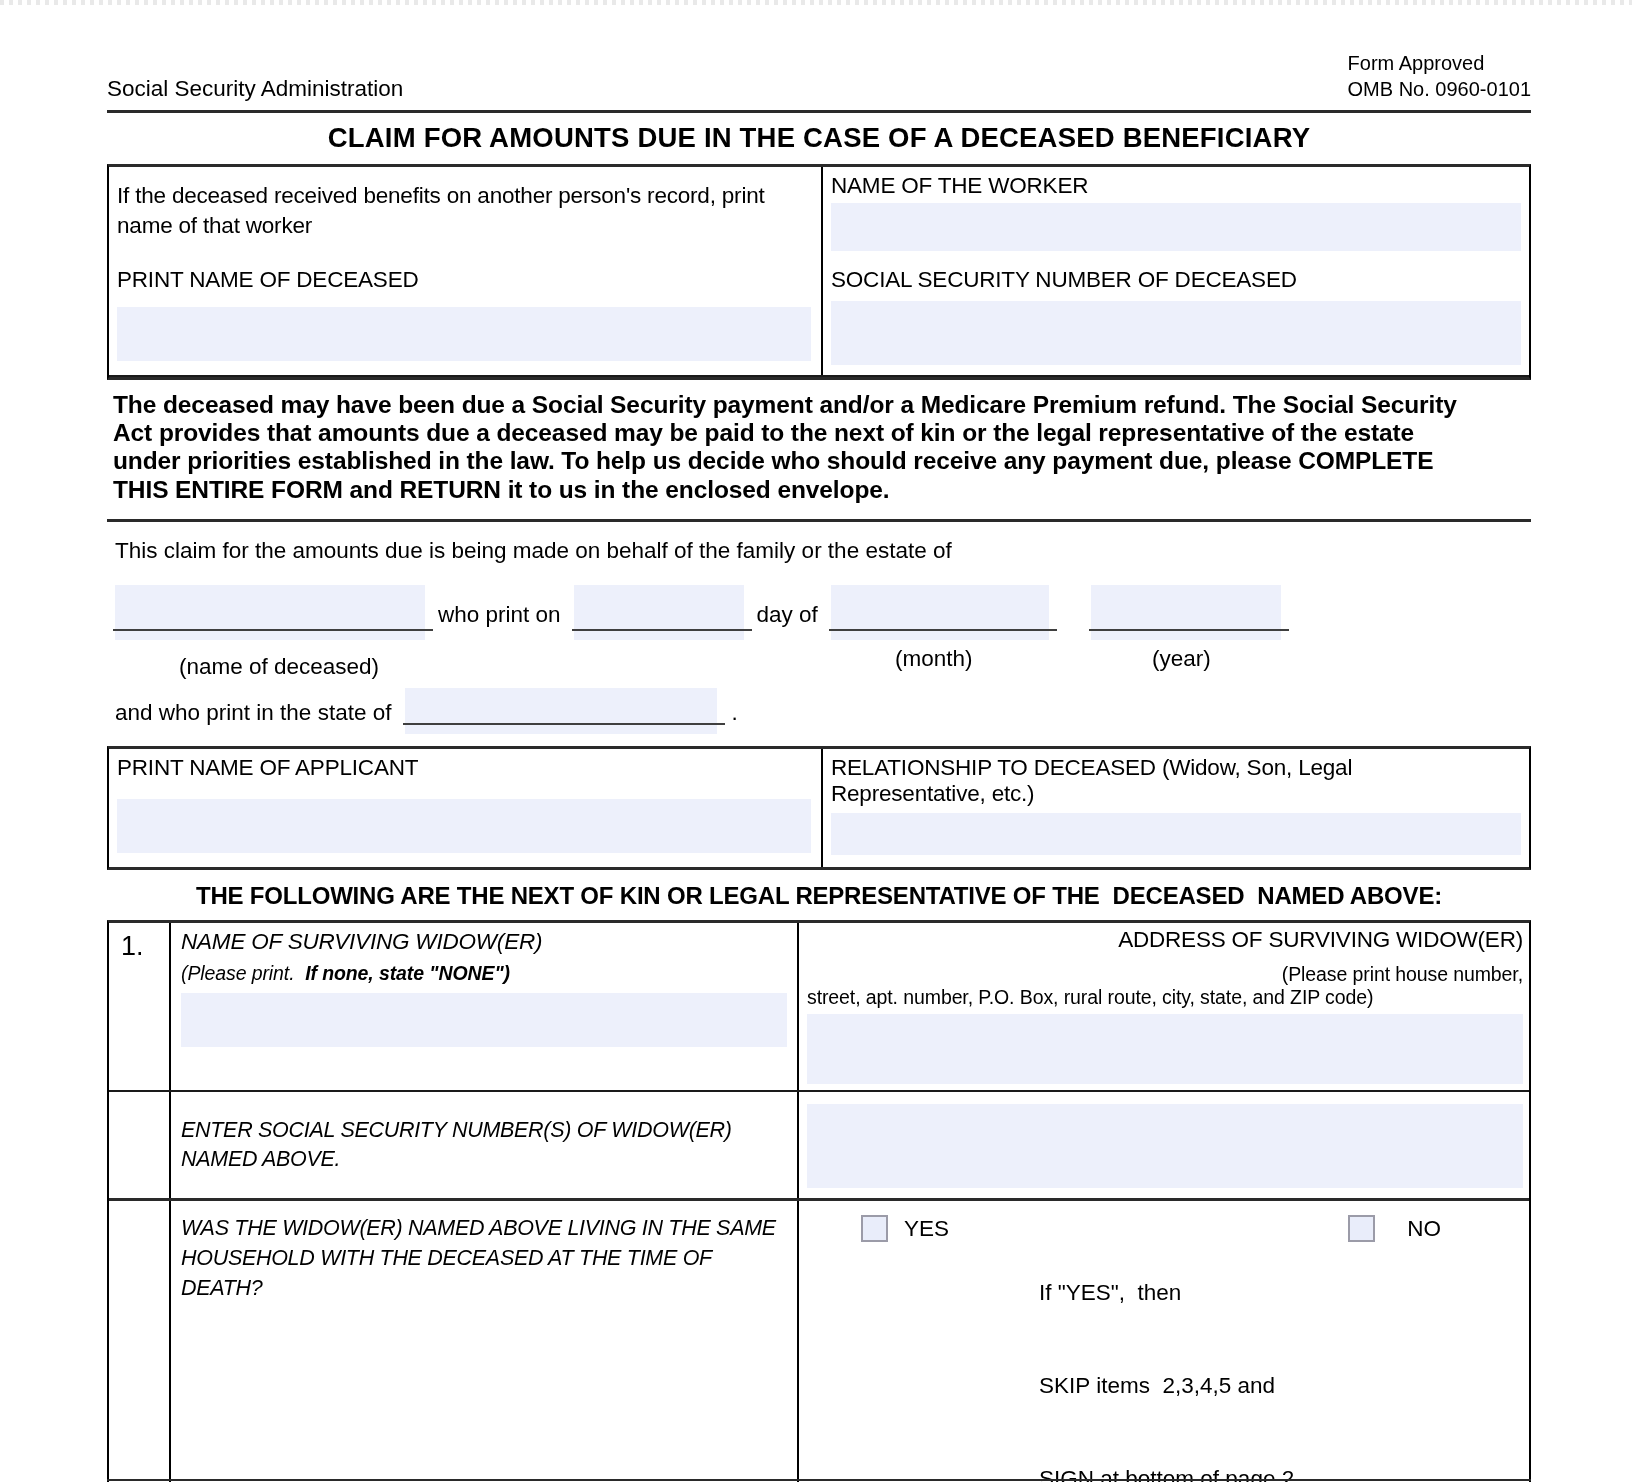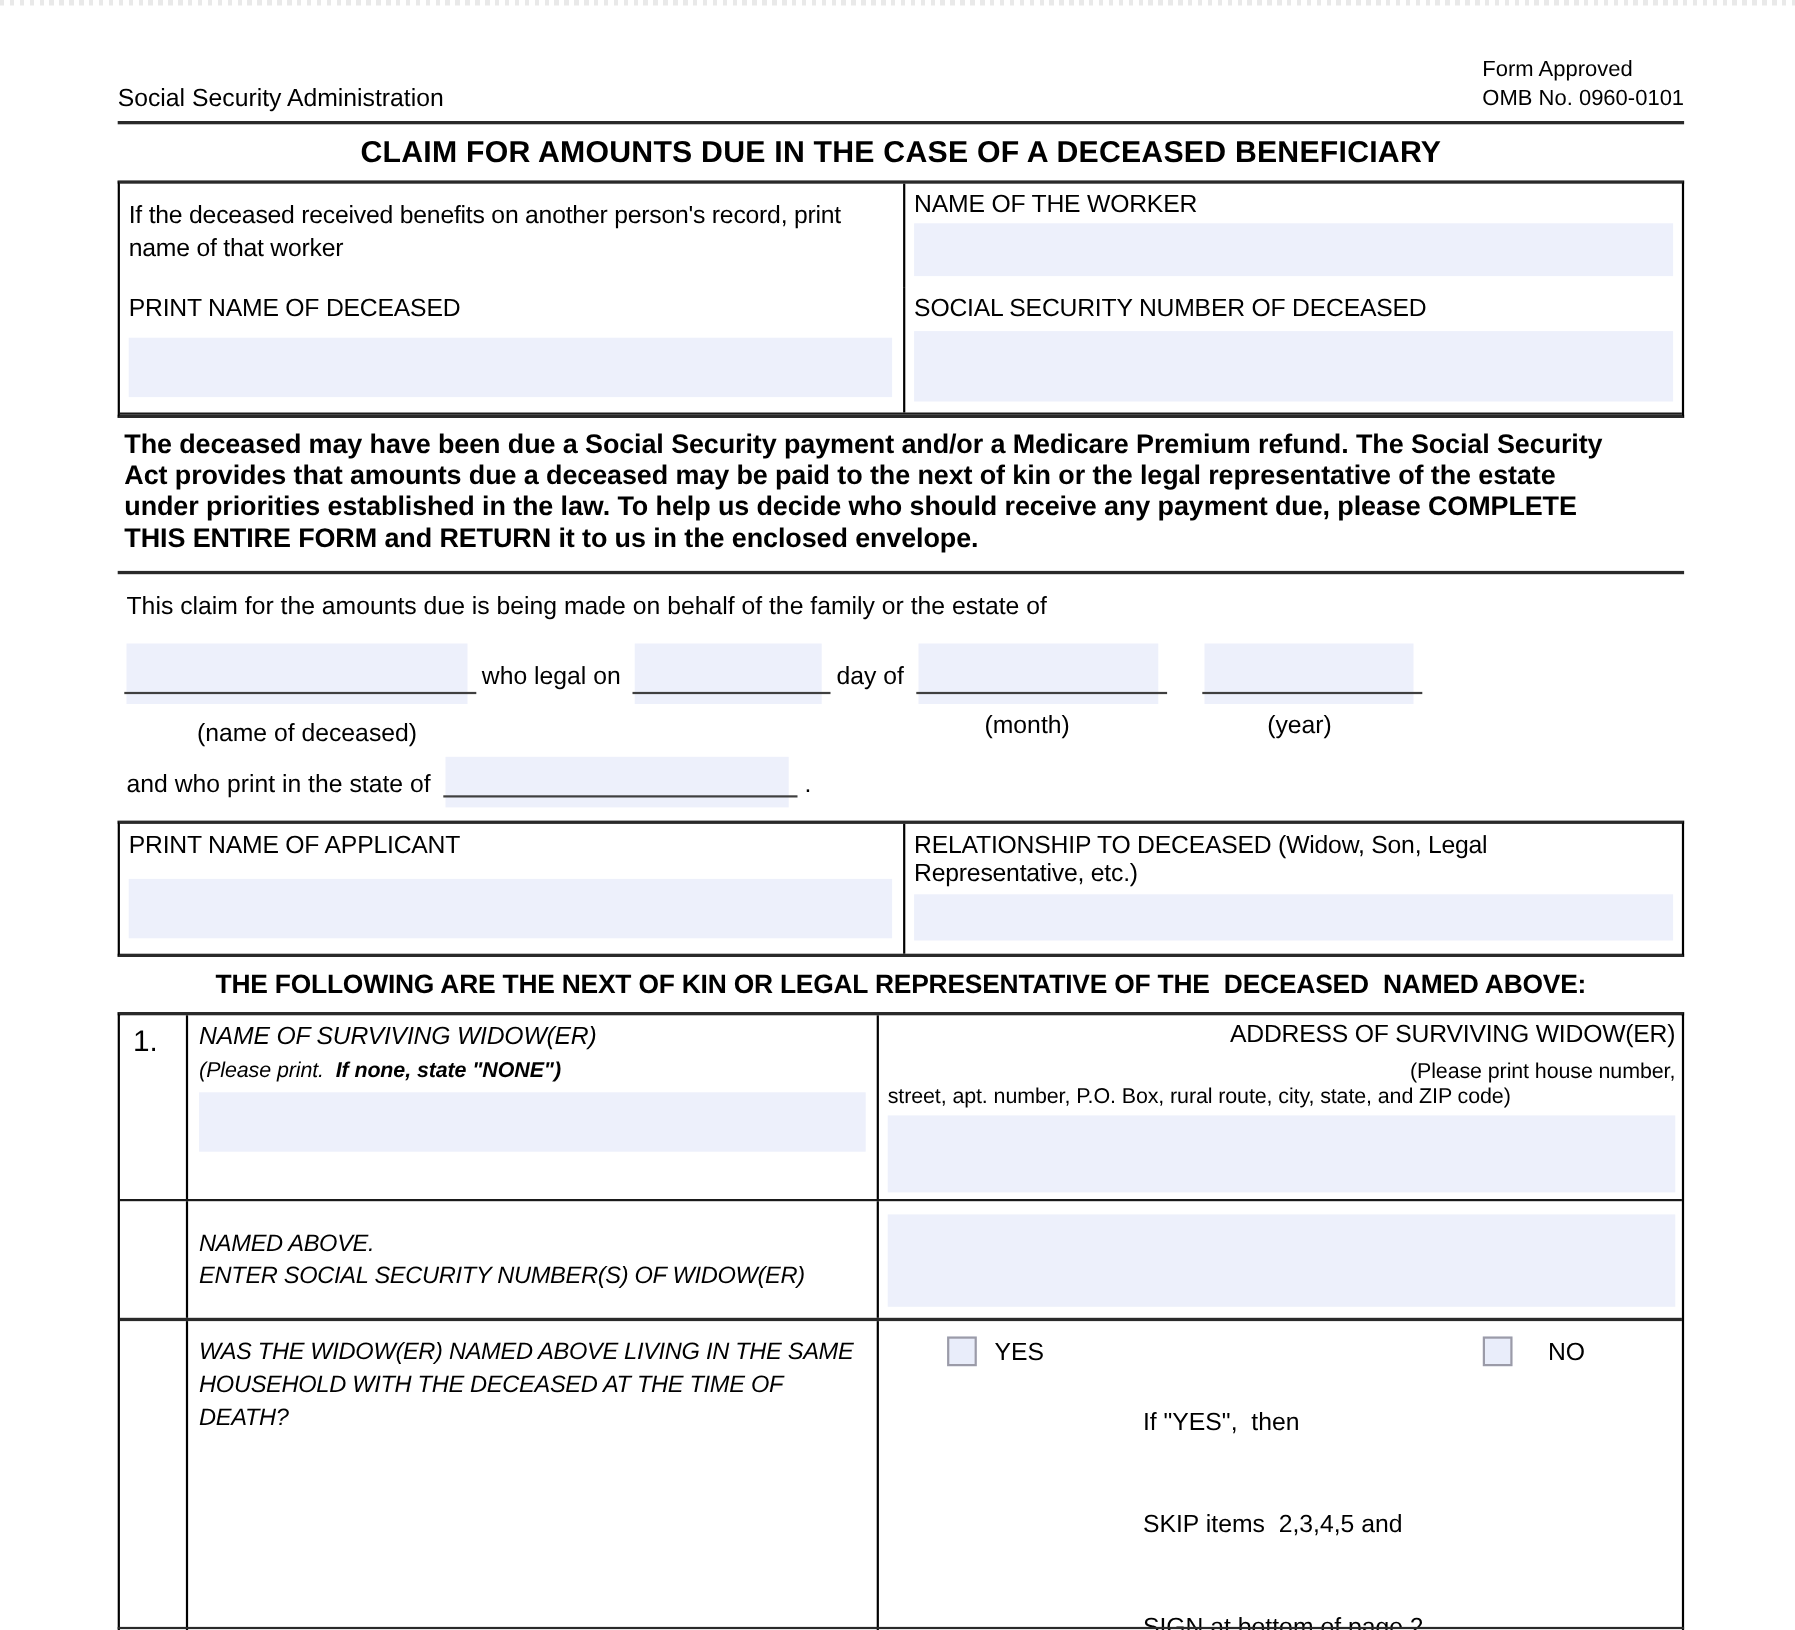--- a/index.html
+++ b/index.html
@@ -134,21 +134,21 @@
         </div>
       </div>
     </div>
 
     <div class="notice">The deceased may have been due a Social Security payment and/or a Medicare Premium refund. The Social Security Act provides that amounts due a deceased may be paid to the next of kin or the legal representative of the estate under priorities established in the law. To help us decide who should receive any payment due, please COMPLETE THIS ENTIRE FORM and RETURN it to us in the enclosed envelope.</div>
 
     <div class="claim">
       <div class="claim-intro">This claim for the amounts due is being made on behalf of the family or the estate of</div>
       <div class="blank-row">
         <span class="blank b-name"></span>
-        <span class="t">who legal on</span>
+        <span class="t">who print on</span>
         <span class="blank b-day"></span>
         <span class="t">day of</span>
         <span class="blank b-month"></span>
         <span class="blank b-year"></span>
       </div>
       <div class="captions">
         <span class="cap-name">(name of deceased)</span>
         <span class="cap-month">(month)</span>
         <span class="cap-year">(year)</span>
       </div>
@@ -190,22 +190,22 @@
           </div>
           <div class="small">street, apt. number, P.O. Box, rural route, city, state, and ZIP code)</div>
           <div class="field f-addr"></div>
         </div>
       </div>
 
       <div class="mrow rowB bt2">
         <div class="numcol"></div>
         <div class="qcell">
           <div class="caps ssn-lbl">
+            <div>ENTER SOCIAL SECURITY NUMBER(S) OF WIDOW(ER)</div>
             <div>NAMED ABOVE.</div>
-            <div>ENTER SOCIAL SECURITY NUMBER(S) OF WIDOW(ER)</div>
           </div>
         </div>
         <div class="sscell">
           <div class="field f-widow-ssn"></div>
         </div>
       </div>
 
       <div class="mrow rowQ1 bt3">
         <div class="numcol"></div>
         <div class="qcell">

